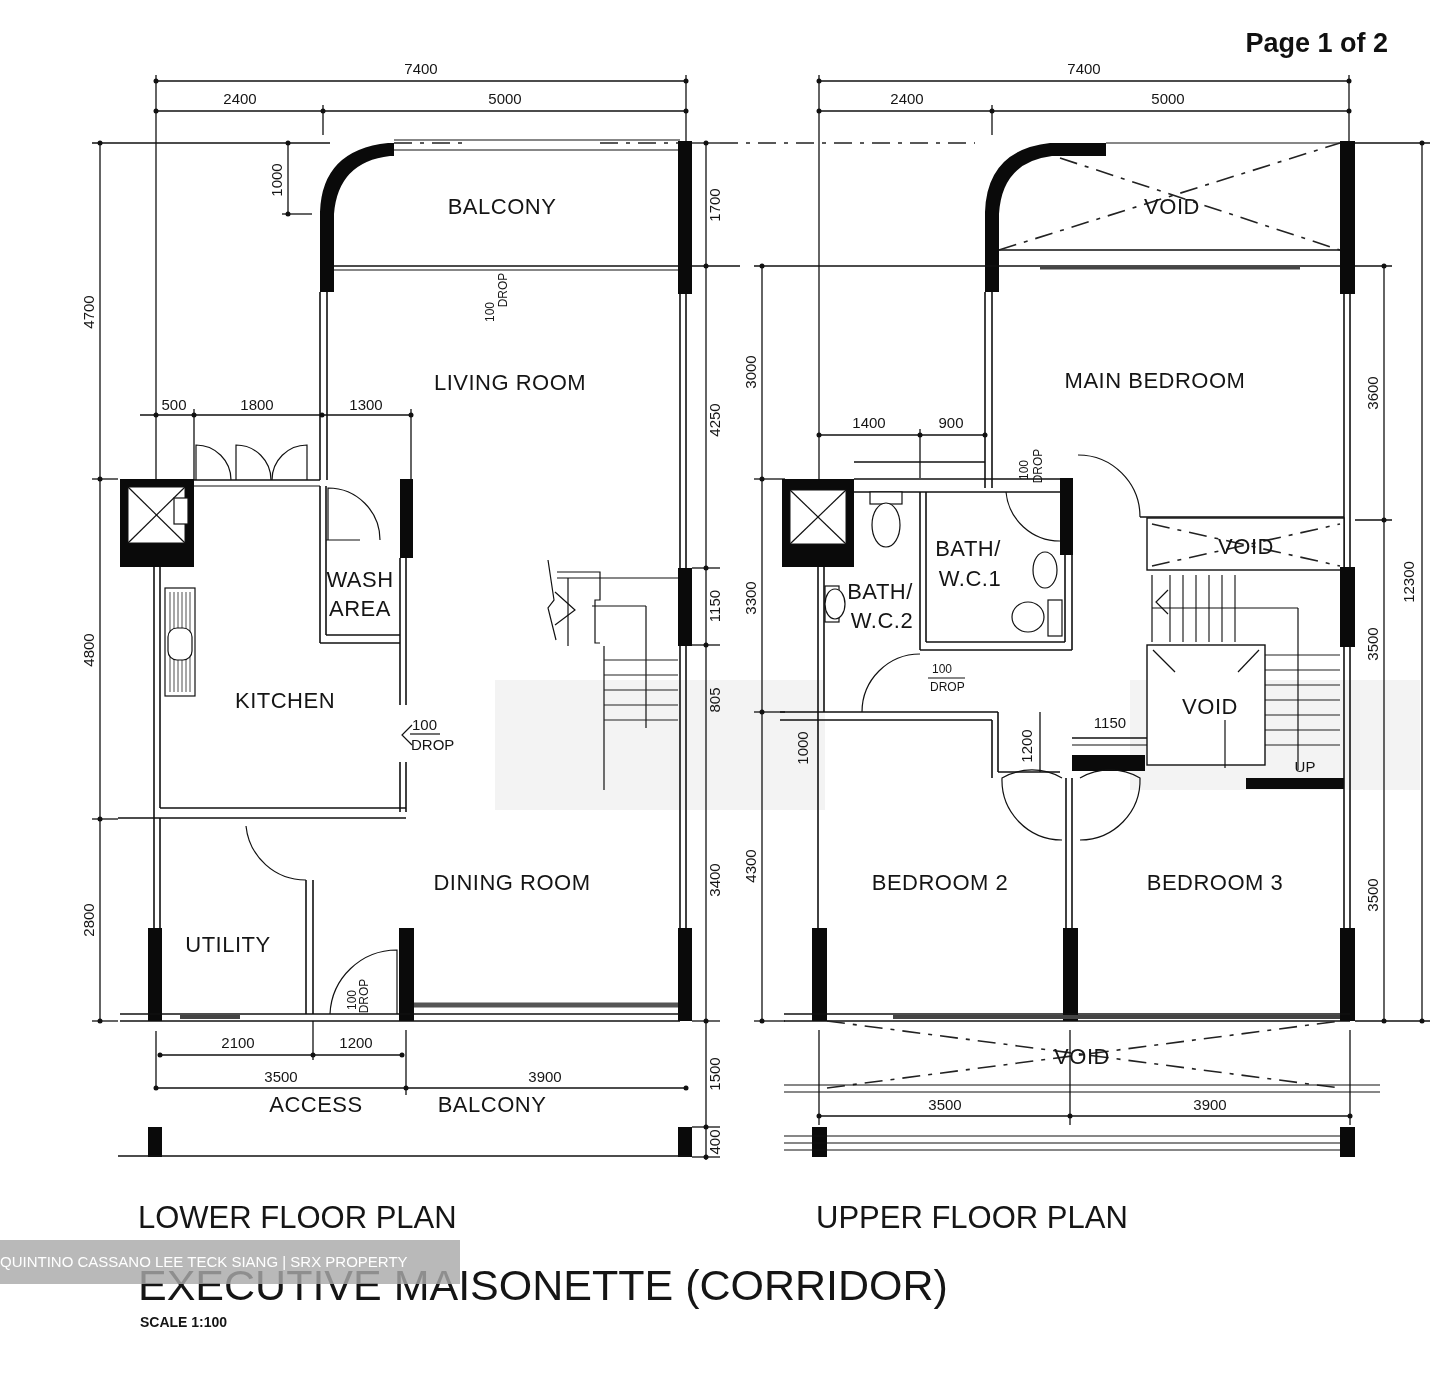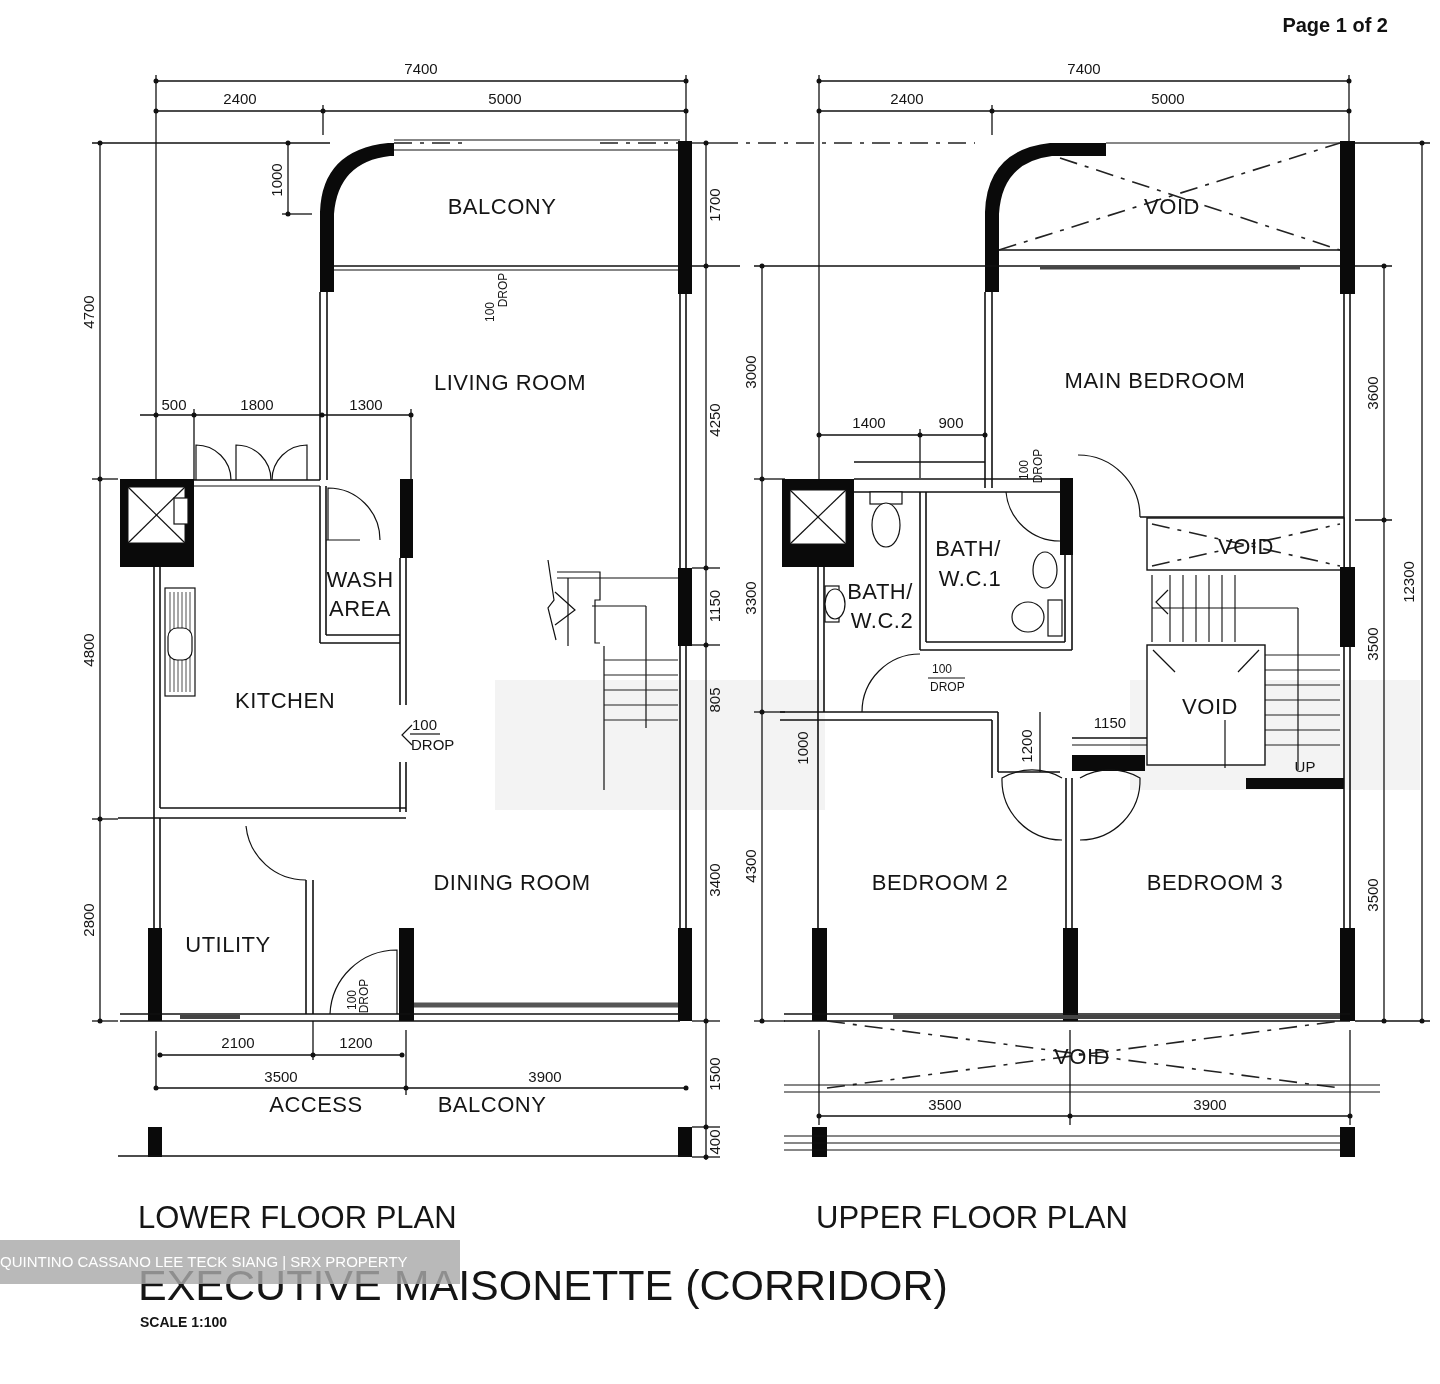--- a/index.html
+++ b/index.html
@@ -8,21 +8,21 @@
   .ln { stroke: #111; stroke-width: 1.6; fill: none; }
   .ln2 { stroke: #111; stroke-width: 1.2; fill: none; }
   .dash { stroke: #222; stroke-width: 1.6; fill: none; stroke-dasharray: 18 8 4 8; }
   .wall { fill: #0a0a0a; }
   .dim { stroke: #111; stroke-width: 1.3; fill: none; }
   .dot { fill: #111; }
   .t { font-family: "Liberation Sans Narrow", "Liberation Sans", sans-serif; fill: #151515; }
   .room { font-size: 22px; letter-spacing: 0.5px; }
   .dimt { font-size: 15px; }
   .small { font-size: 12px; }
-  .page-no { position: absolute; right: 52px; top: 14px; font-family: "Liberation Sans", sans-serif; font-weight: bold; font-size: 20px; color: #111; }
+  .page-no { position: absolute; right: 52px; top: 28px; font-family: "Liberation Sans", sans-serif; font-weight: bold; font-size: 27px; color: #111; }
   .watermark { position: absolute; left: 0; top: 1240px; width: 460px; height: 44px; background: rgba(170,170,170,0.82); color: #fff; font-family: "Liberation Sans", sans-serif; font-size: 15px; line-height: 44px; box-sizing: border-box; white-space: nowrap; }
   .fade { fill: #e9e9e9; opacity: 0.55; }
 </style>
 </head>
 <body>
 
 <div class="page-no">Page 1 of 2</div>
 
 <svg width="1440" height="1384" viewBox="0 0 1440 1384">
 

